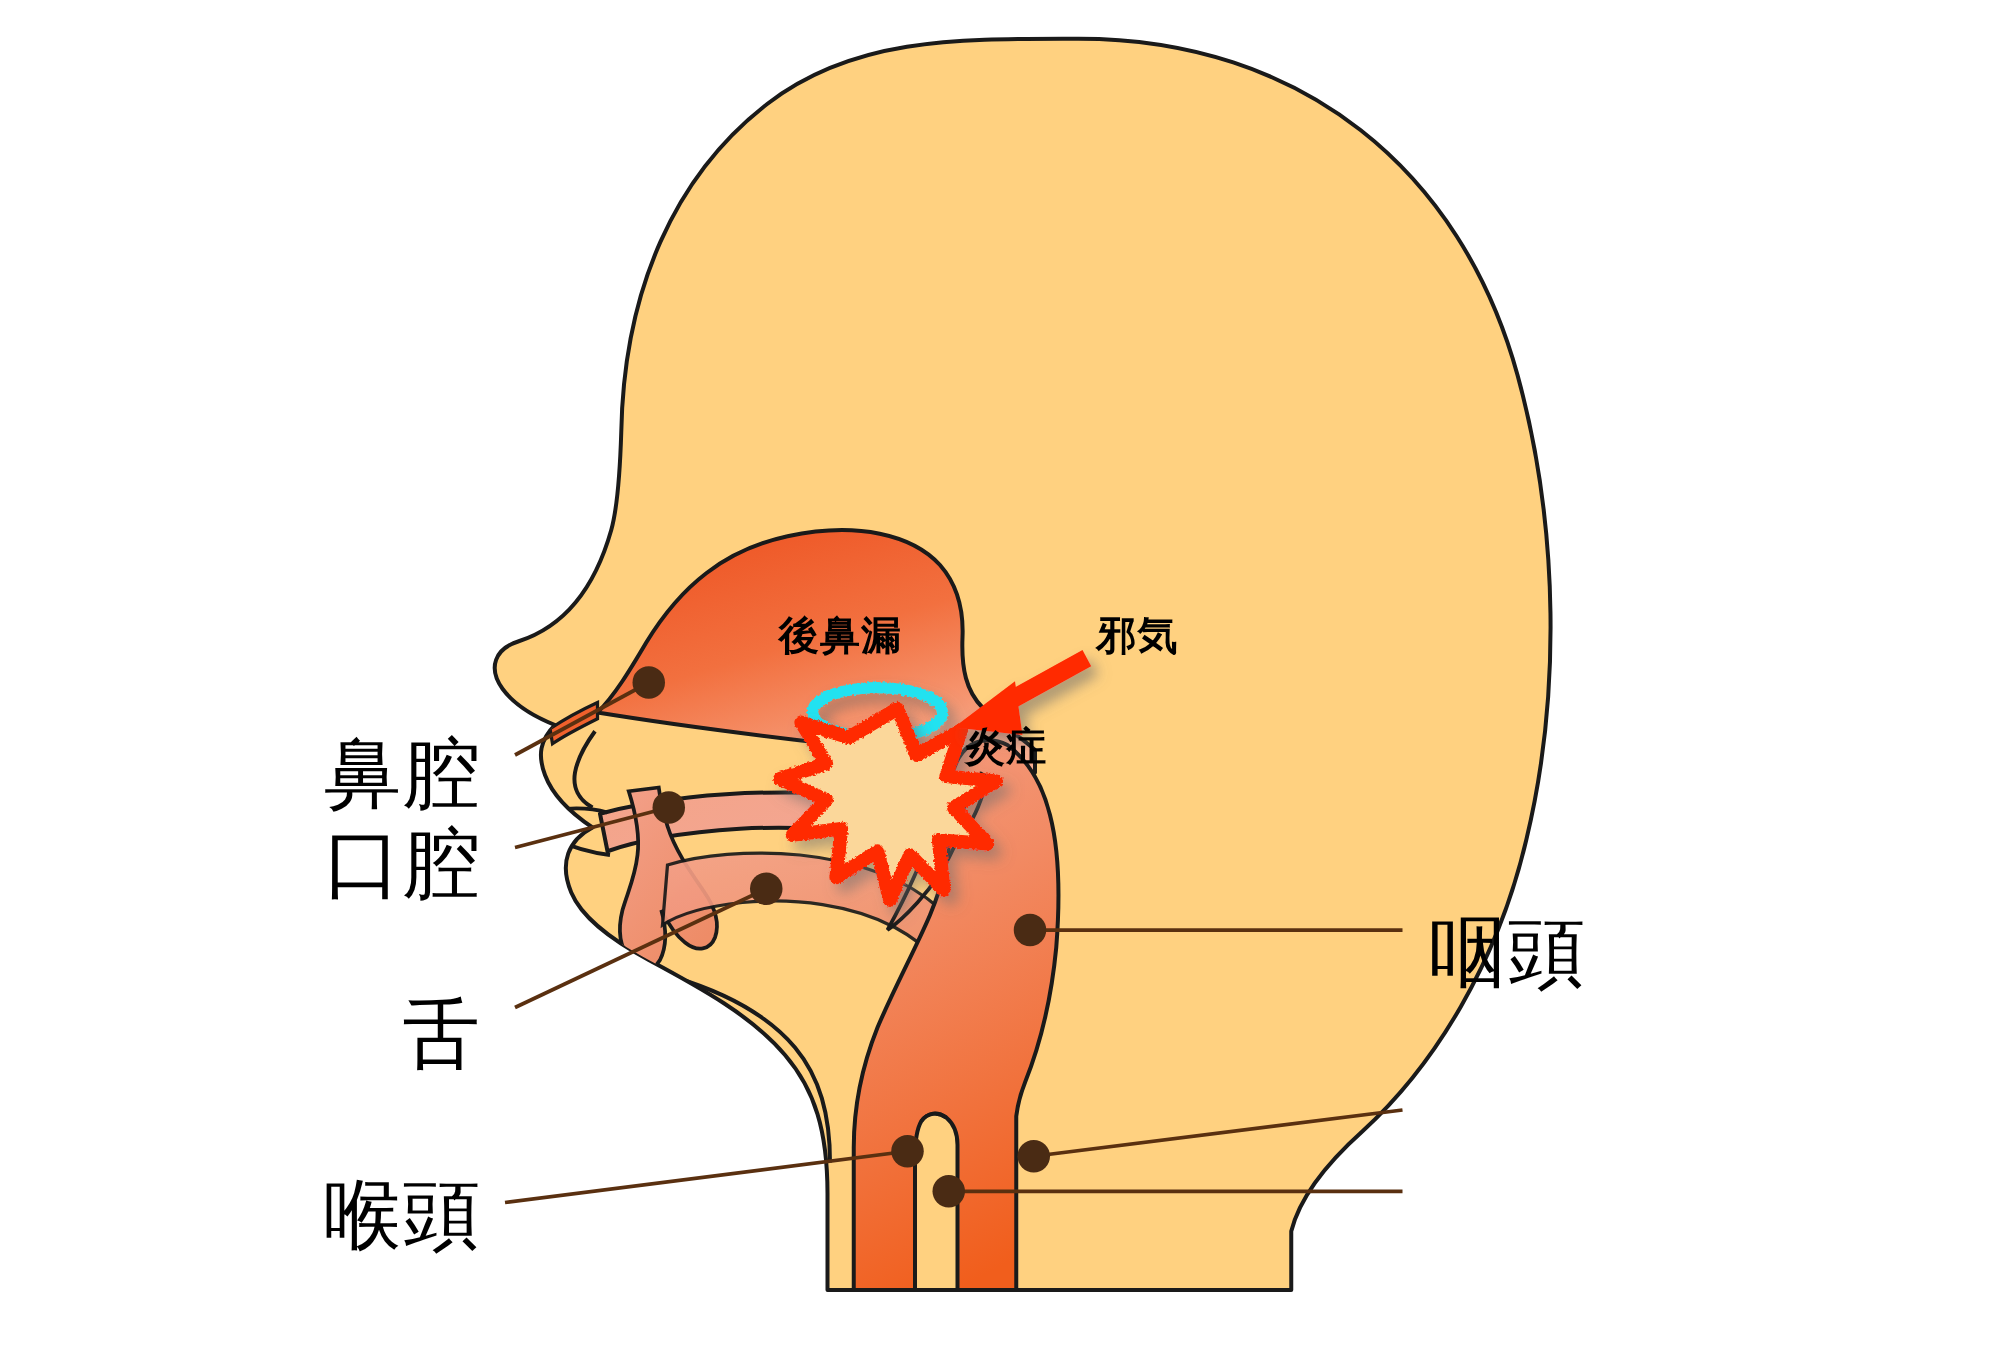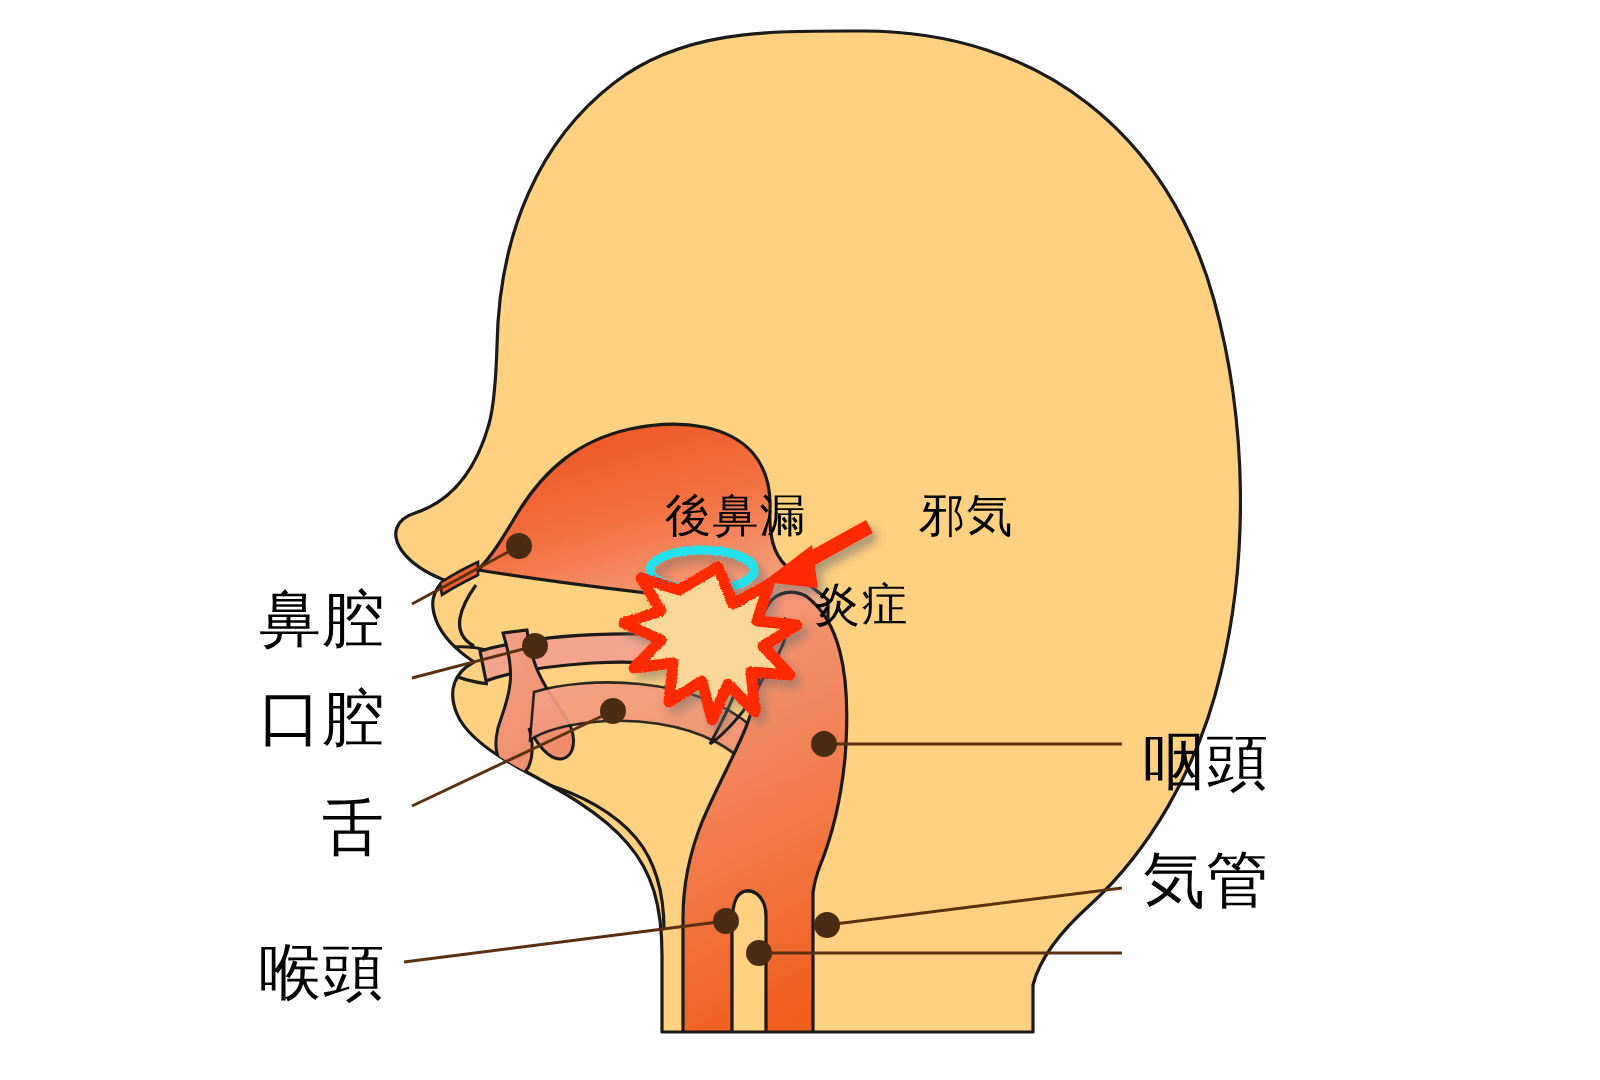--- a/index.html
+++ b/index.html
@@ -31,27 +31,26 @@
     color: #000000;
     font-weight: 400;
     white-space: nowrap;
     line-height: 1.02;
     letter-spacing: 0.02em;
     font-family: "DejaVu Sans", "Liberation Sans", sans-serif;
   }
   .lbl-side { font-size: 62px; margin-top: 18px; }
   .lbl-stack { font-size: 62px; line-height: 1.06; }
   .lbl-call {
-    font-size: 46px;
-    font-weight: 400;
+    font-size: 32px;
+    font-weight: 700;
     letter-spacing: 0.03em;
-    margin-left: 42px;
   }
   .l-bikou  { left: 259px;  top: 569px; }
-  .l-kokou  { left: 259px;  top: 668px; }
+  .l-kokou  { left: 259px;  top: 641px; }
   .l-zetsu  { left: 322px;  top: 778px; }
   .l-koutou { left: 259px;  top: 922px; text-align: center; }
   .l-intou  { left: 1143px; top: 712px; }
   .r-stack  { left: 1143px; top: 847px; }
   .c-kobirou { left: 623px; top: 492px; }
   .c-jaki    { left: 877px; top: 492px; }
   .c-ensho   { left: 772px; top: 581px; }
 </style>
 </head>
 <body>
@@ -277,21 +276,20 @@
 
   <div class="lbl lbl-side l-kokou">口腔</div>
 
   <div class="lbl lbl-side l-zetsu">舌</div>
 
   <div class="lbl lbl-side l-koutou">喉頭</div>
 
   <div class="lbl lbl-side l-intou">咽頭</div>
 
   <div class="lbl lbl-stack r-stack">
-    <div>気管</div>
   </div>
 
   <div class="lbl lbl-call c-kobirou">後鼻漏</div>
 
   <div class="lbl lbl-call c-jaki">邪気</div>
 
   <div class="lbl lbl-call c-ensho">炎症</div>
 
 </div>
 

